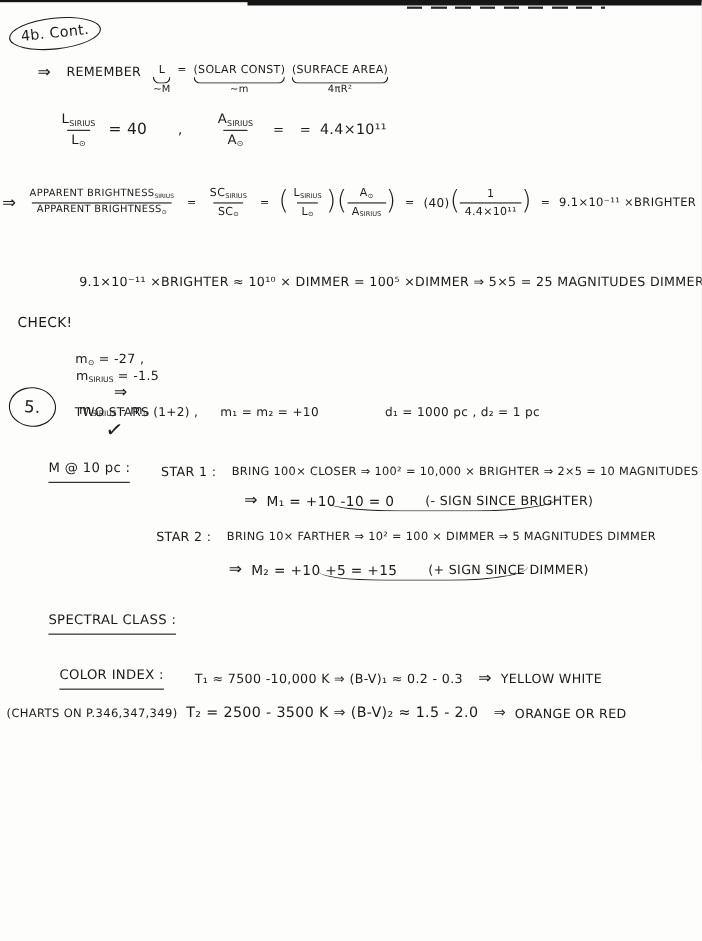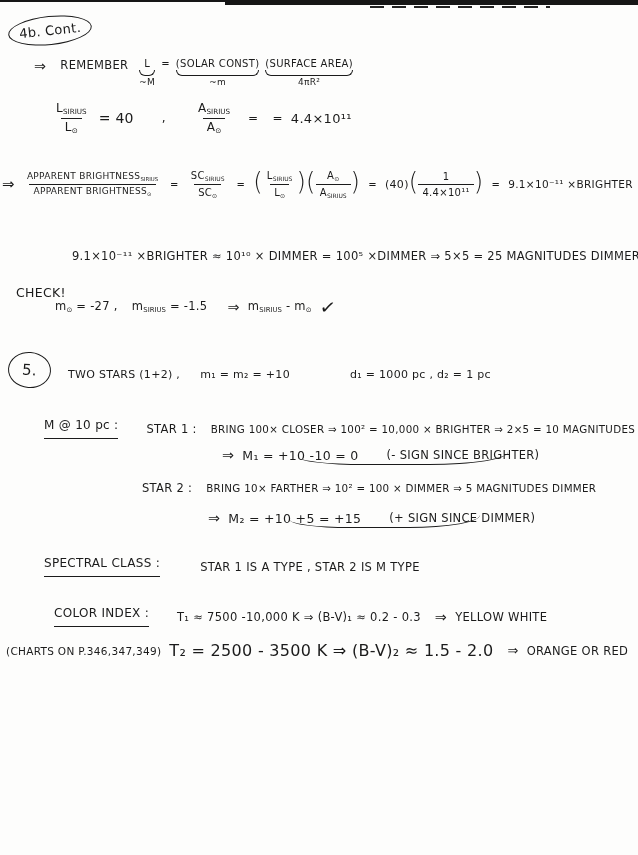--- a/index.html
+++ b/index.html
@@ -121,21 +121,21 @@
     <span class="g8" style="font-size:10.5px;">9.1×10⁻¹¹ ×BRIGHTER</span>
   </div>
 
   <div class="line hw" style="top:249px;left:72px;font-size:11.5px;">
     <span>9.1×10⁻¹¹ ×BRIGHTER ≈ 10¹⁰ × DIMMER = 100⁵ ×DIMMER ⇒ 5×5 = 25 MAGNITUDES DIMMER</span>
   </div>
 
   <div class="line hw" style="top:285px;left:16px;font-size:12.5px;">
     <span>CHECK!</span>
   </div>
-  <div class="line hw" style="top:296px;left:55px;font-size:11.5px;">
+  <div class="line hw" style="top:319px;left:55px;font-size:11.5px;flex-direction:column;">
     <span><span>m</span><span class="ss">⊙</span> <span>= -27 ,</span></span>
     <span class="g14"><span>m</span><span class="ss">SIRIUS</span> <span>= -1.5</span></span>
     <span class="g20 arrow">⇒</span>
     <span class="g8"><span>m</span><span class="ss">SIRIUS</span> <span>- m</span><span class="ss">⊙</span></span>
     <span class="g8 tick">✓</span>
   </div>
 
   <div class="line hw" style="top:352px;left:8px;font-size:15px;">
     <span class="oval" style="padding:8px 13px;transform:rotate(4deg);">5.</span>
   </div>
@@ -163,29 +163,28 @@
   </div>
   <div class="line hw" style="top:510px;left:208px;font-size:11.5px;">
     <span class="arrow">⇒</span>
     <span class="g8" style="font-size:12.5px;">M₂ = +10 +5 = +15</span>
     <span class="g28">(+ SIGN SINCE DIMMER)</span>
   </div>
   <div class="swoosh" style="top:515px;left:290px;width:190px;"></div>
 
   <div class="line hw" style="top:556px;left:44px;font-size:11.5px;">
     <span class="uline" style="font-size:12px;">SPECTRAL CLASS :</span>
-    <span class="g40">STAR 1 IS A TYPE ,  STAR 2 IS M TYPE</span>
   </div>
 
   <div class="line hw" style="top:606px;left:54px;font-size:11.5px;">
     <span class="uline" style="font-size:12px;">COLOR INDEX :</span>
     <span class="g28">T₁ ≈ 7500 -10,000 K ⇒ (B-V)₁ ≈ 0.2 - 0.3</span>
     <span class="g14 arrow">⇒</span>
     <span class="g8">YELLOW WHITE</span>
   </div>
   <div class="line hw" style="top:641px;left:6px;font-size:10.5px;">
     <span>(CHARTS ON P.346,347,349)</span>
-    <span class="g8" style="font-size:16px;">T₂ = 2500 - 3500 K ⇒ (B-V)₂ ≈ 1.5 - 2.0</span>
+    <span class="g8" style="font-size:13px;">T₂ = 2500 - 3500 K ⇒ (B-V)₂ ≈ 1.5 - 2.0</span>
     <span class="g14 arrow" style="font-size:13px;">⇒</span>
     <span class="g8" style="font-size:11.5px;">ORANGE OR RED</span>
   </div>
 
 </div>
 
 </body></html>

